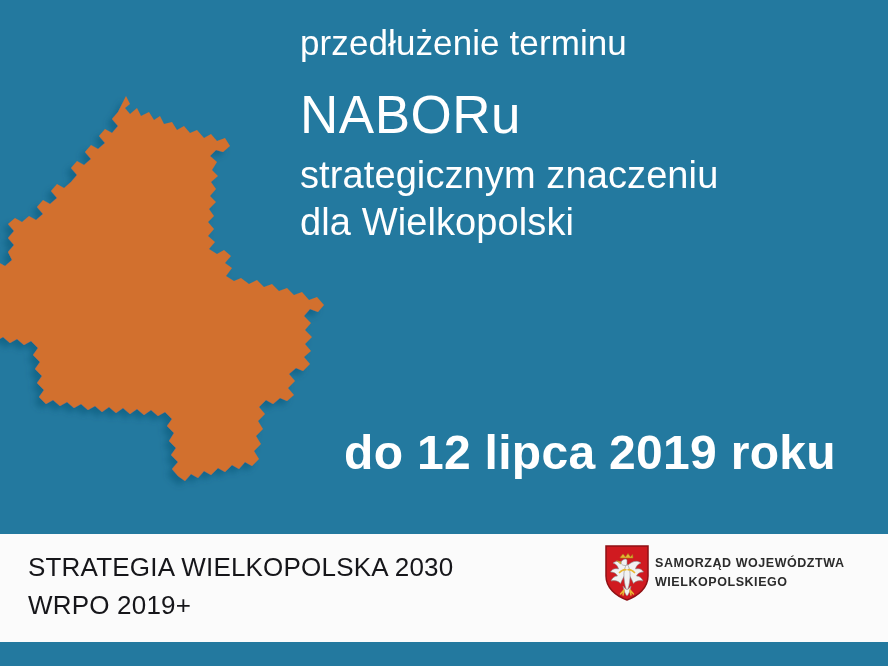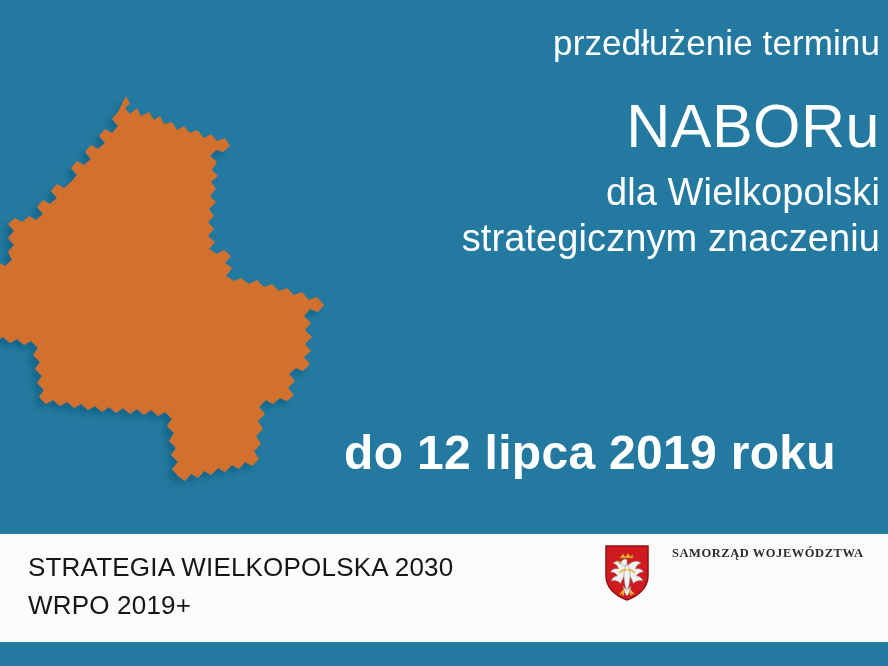--- a/index.html
+++ b/index.html
@@ -30,35 +30,35 @@
     height: 100%;
     overflow: visible;
   }
 
   
   #headline-block {
     position: absolute;
     left: 300px;
     top: 22px;
     width: 580px;
-    text-align: right;
+    text-align: left;
     color: #ffffff;
   }
   .line-small {
     font-size: 35px;
     font-weight: 400;
     line-height: 1.18;
     letter-spacing: 0.1px;
   }
   .line-huge {
-    font-size: 61px;
+    font-size: 53px;
     font-weight: 400;
     line-height: 1.30;
     letter-spacing: 0.5px;
-    margin-top: 24px;
+    margin-top: 18px;
     margin-bottom: 2px;
   }
   .line-mid {
     font-size: 38px;
     font-weight: 400;
     line-height: 1.23;
     letter-spacing: 0.1px;
   }
   #deadline {
     position: absolute;
@@ -90,22 +90,22 @@
     font-weight: 400;
     line-height: 1.48;
     letter-spacing: 0.2px;
     white-space: nowrap;
   }
   #logo-group {
     position: absolute;
     left: 604px;
     top: 10px;
     display: flex;
-    gap: 22px;
-    font-family: Liberation Serif, serif;
+    align-items: center;
+    gap: 5px;
   }
   #shield-wrap {
     width: 46px;
     height: 58px;
   }
   #shield-wrap svg { display: block; width: 100%; height: 100%; }
   #logo-text {
     color: #2b2b2b;
     font-size: 12.5px;
     font-weight: 700;
@@ -158,22 +158,22 @@
         L 86,100 L 93,94 L 99,87 L 93,80 L 99,73 L 106,77
         L 113,71 L 107,64 L 113,57 L 120,61 L 127,55 L 121,48
         L 127,41 L 134,45 L 140,38 L 134,31 L 140,24 L 144,16 Z
       "></path>
     </svg>
   </div>
 
   <div id="headline-block">
     <div class="line-small">przedłużenie terminu</div>
     <div class="line-huge">NABORu</div>
+    <div class="line-mid">strategicznym znaczeniu</div>
     <div class="line-mid">dla Wielkopolski</div>
-    <div class="line-mid">strategicznym znaczeniu</div>
   </div>
 
   <div id="deadline">do 12 lipca 2019 roku</div>
 
   <div id="footer-bar" style="background: rgb(251, 251, 251);">
     <div id="footer-text">
       <div>STRATEGIA WIELKOPOLSKA 2030</div>
       <div>WRPO 2019+</div>
     </div>
 
@@ -211,17 +211,18 @@
                    L32 28 Z" fill="#e8b832" stroke="#a6801a" stroke-width="1.2"></path>
 
           <path d="M30 58 C36 52 41 50 45 52" fill="none" stroke="#e8b832" stroke-width="3"></path>
           <path d="M62 58 C56 52 51 50 47 52" fill="none" stroke="#e8b832" stroke-width="3"></path>
 
           <path d="M40 92 L33 100 M40 92 L38 102 M52 92 L59 100 M52 92 L54 102" stroke="#e8b832" stroke-width="3" fill="none" stroke-linecap="round"></path>
         </svg>
       </div>
       <div id="logo-text">
         <div>SAMORZĄD  WOJEWÓDZTWA</div>
+        <div>WIELKOPOLSKIEGO</div>
       </div>
     </div>
   </div>
 
 </div>
 
 </body></html>

